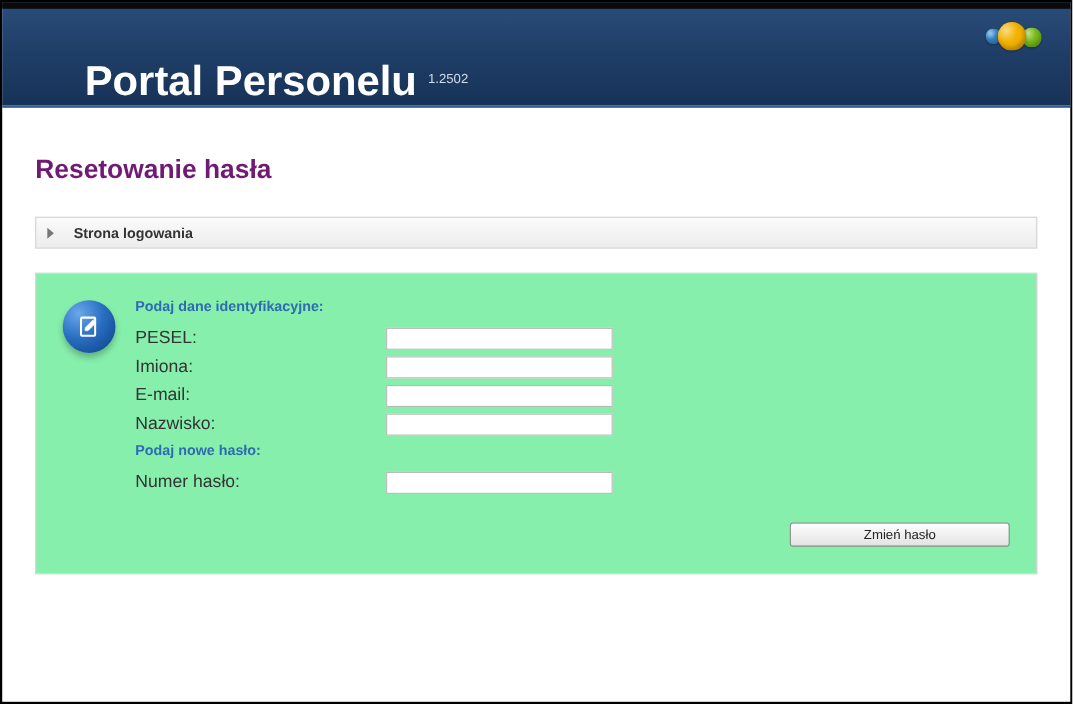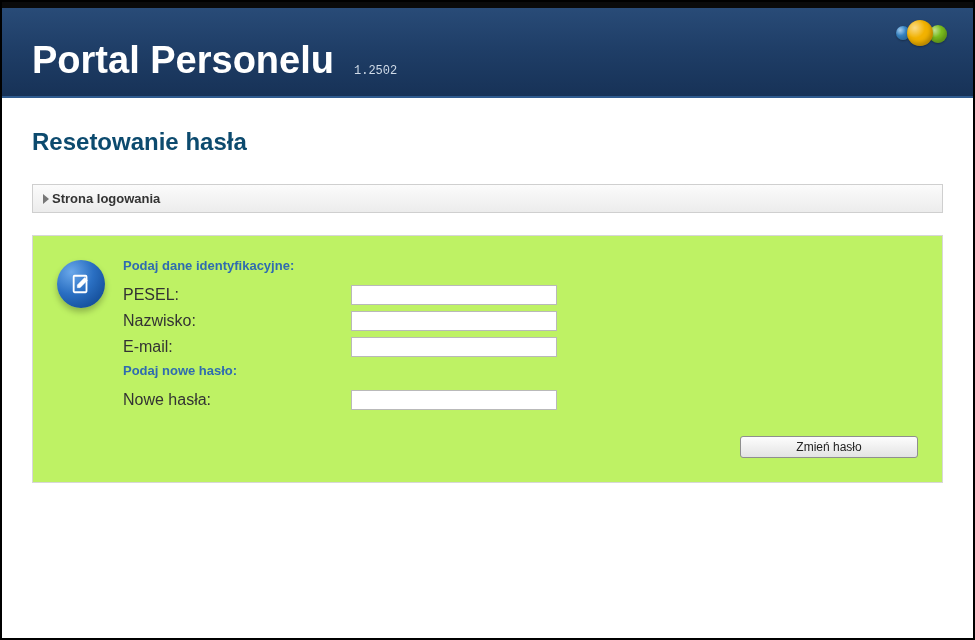--- a/index.html
+++ b/index.html
@@ -29,29 +29,28 @@
   .header-top-stripe {
     position: absolute;
     top: 0; left: 0; right: 0;
     height: 6px;
     background: #0a0a0a;
   }
   .app-title {
     color: #fff;
     font-size: 38px;
     font-weight: bold;
-    padding-bottom: 14px;
     font-family: Arial, sans-serif;
+    margin-left: 45px;
   }
   .app-version {
     color: #d0dbe8;
     font-size: 12px;
-    margin-left: 20px;
+    margin-left: 10px;
     padding-bottom: 18px;
-    font-family: Liberation Mono, monospace;
   }
   .logo-balls {
     position: absolute;
     top: 18px;
     right: 26px;
     display: flex;
     align-items: flex-end;
     gap: 0;
   }
   .ball {
@@ -59,50 +58,51 @@
     background: radial-gradient(circle at 30% 30%, #fff8, transparent 40%), var(--c);
     box-shadow: inset -2px -3px 4px rgba(0,0,0,0.25), 0 1px 2px rgba(0,0,0,0.3);
   }
   .ball.b1 { --c:#3a8ccf; width:14px; height:14px; margin-right:-3px; margin-bottom:6px;}
   .ball.b2 { --c:#f2b200; width:26px; height:26px; margin-right:-4px; z-index:2;}
   .ball.b3 { --c:#7bbf1e; width:18px; height:18px; margin-bottom:3px;}
   .content {
     padding: 30px 30px 20px 30px;
   }
   .page-title {
-    color: #0c4a6e;
+    color: #701a75;
     font-size: 24px;
     font-weight: bold;
     margin-bottom: 28px;
+    margin-top: 13px;
   }
   .section-bar {
     border: 1px solid #cfcfcf;
     background: linear-gradient(to bottom, #fbfbfb, #ececec);
     padding: 6px 10px;
     display: flex;
     align-items: center;
-    gap: 3px;
+    gap: 18px;
     cursor: pointer;
     margin-bottom: 22px;
   }
   .section-bar .arrow-icon {
     width: 0; height: 0;
     border-top: 5px solid transparent;
     border-bottom: 5px solid transparent;
     border-left: 6px solid #777;
   }
   .section-bar .label {
     font-weight: bold;
     color: #333;
     font-size: 13px;
   }
   .form-panel {
     border: 1px solid #d7d7d7;
     padding: 22px 24px 24px 24px;
-    background: #bef264;
+    background: #86efac;
   }
   .form-body {
     display: flex;
     align-items: flex-start;
     gap: 18px;
   }
   .edit-icon {
     width: 48px; height: 48px;
     border-radius: 50%;
     background: radial-gradient(circle at 30% 25%, #6aa8ea 0%, #2a6fc2 45%, #0a3e85 100%);
@@ -140,21 +140,21 @@
     border: 1px solid #b9b9b9;
     padding: 1px 4px;
     font-size: 12px;
   }
   .button-row {
     display: flex;
     justify-content: flex-end;
     margin-top: 26px;
   }
   .submit-btn {
-    width: 178px;
+    width: 200px;
     height: 22px;
     border: 1px solid #8f8f8f;
     border-radius: 3px;
     background: linear-gradient(to bottom, #fdfdfd, #e3e3e3);
     font-size: 12px;
     cursor: pointer;
     color: #222;
   }
 </style>
 </head>
@@ -191,32 +191,36 @@
         </div>
 
         <div class="form-grid">
           <div class="group-title">Podaj dane identyfikacyjne:</div>
 
           <div class="row">
             <label>PESEL:</label>
             <input type="text" value="" style="">
           </div>
           <div class="row">
+            <label>Imiona:</label>
+            <input type="text" value="" style="">
+          </div>
+          <div class="row">
+            <label>E-mail:</label>
+            <input type="text" value="" style="">
+          </div>
+          <div class="row">
             <label>Nazwisko:</label>
             <input type="text" value="" style="">
           </div>
-          <div class="row">
-            <label>E-mail:</label>
-            <input type="text" value="" style="">
-          </div>
 
           <div class="group-title second">Podaj nowe hasło:</div>
 
           <div class="row">
-            <label>Nowe hasła:</label>
+            <label>Numer hasło:</label>
             <input type="password" value="" style="">
           </div>
 
           <div class="button-row">
             <button class="submit-btn">Zmień hasło</button>
           </div>
         </div>
       </div>
     </div>
   </div>

